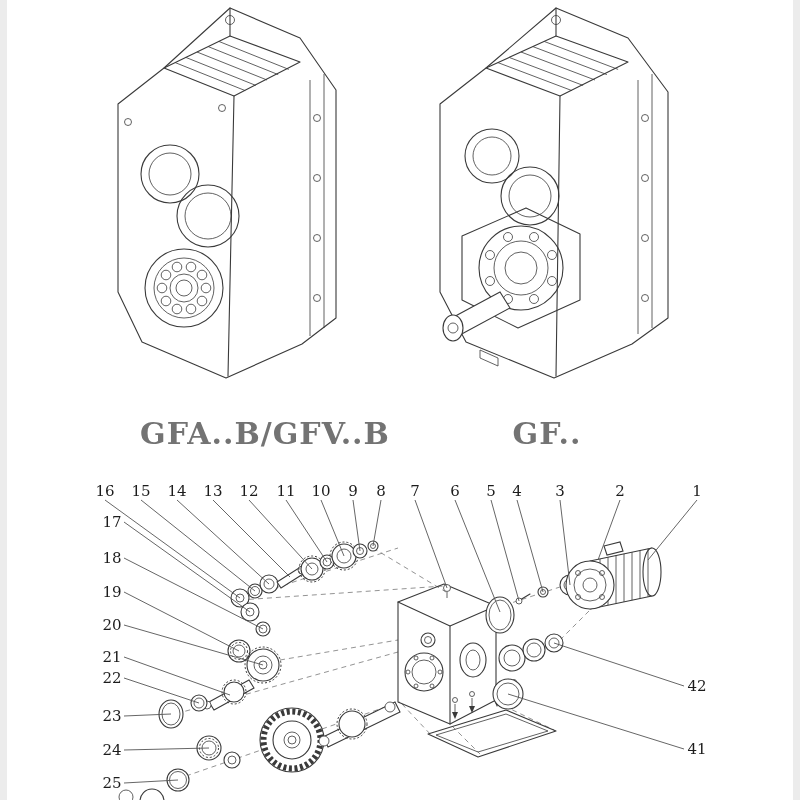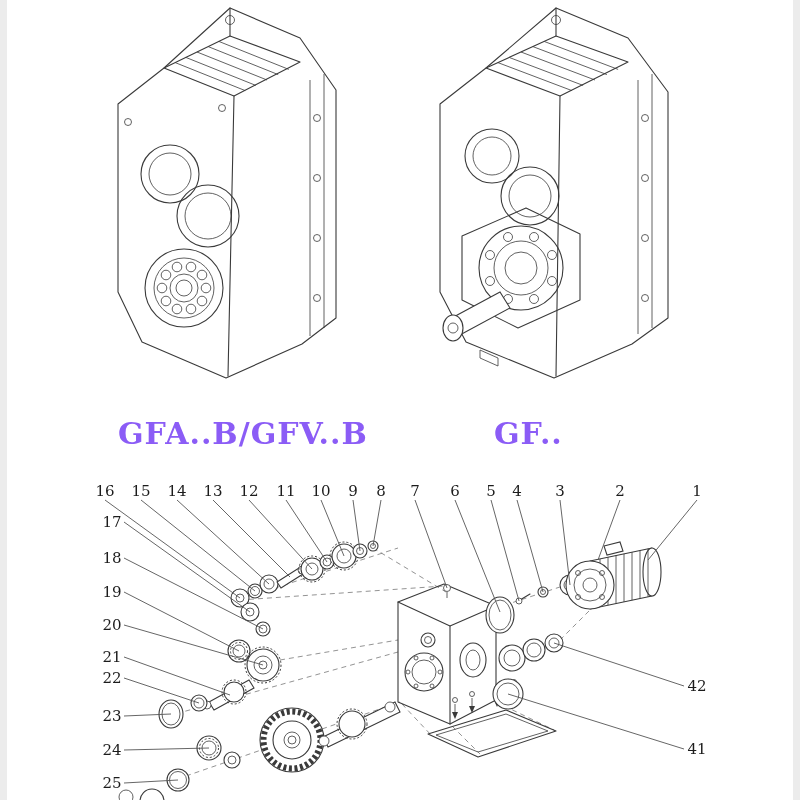--- a/index.html
+++ b/index.html
@@ -13,25 +13,25 @@
   .ln{stroke:#3a3a3a;stroke-width:1.1;fill:none;stroke-linejoin:round;stroke-linecap:round;}
   .thin{stroke:#3a3a3a;stroke-width:0.8;fill:none;}
   .part{stroke:#3a3a3a;stroke-width:1.1;fill:#ffffff;}
   .partthin{stroke:#3a3a3a;stroke-width:0.8;fill:#ffffff;}
   .dash{stroke:#777;stroke-width:0.8;fill:none;stroke-dasharray:5 4;}
   .teethdash{stroke:#3a3a3a;fill:none;}
   .fillink{fill:#3a3a3a;stroke:none;}
   .leader{stroke:#555;stroke-width:0.9;}
   .callout-text{font-family:"DejaVu Serif",serif;font-size:15px;fill:#1c1c1c;}
   .model-label{
-    position:absolute;text-align:left;font-weight:bold;font-size:30px;
-    color:#8b5cf6;letter-spacing:1px;
+    position:absolute;text-align:center;font-weight:bold;font-size:30px;
+    color:#737373;letter-spacing:1px;
   }
   #label-left{left:118px;top:416px;width:294px;}
-  #label-right{left:494px;top:416px;width:142px;}
+  #label-right{left:476px;top:416px;width:142px;}
 </style>
 </head>
 <body>
 
 <div class="page">
   <div class="edge left"></div>
   <div class="edge right"></div>
 
   <svg width="800" height="800" viewBox="0 0 800 800">
 

